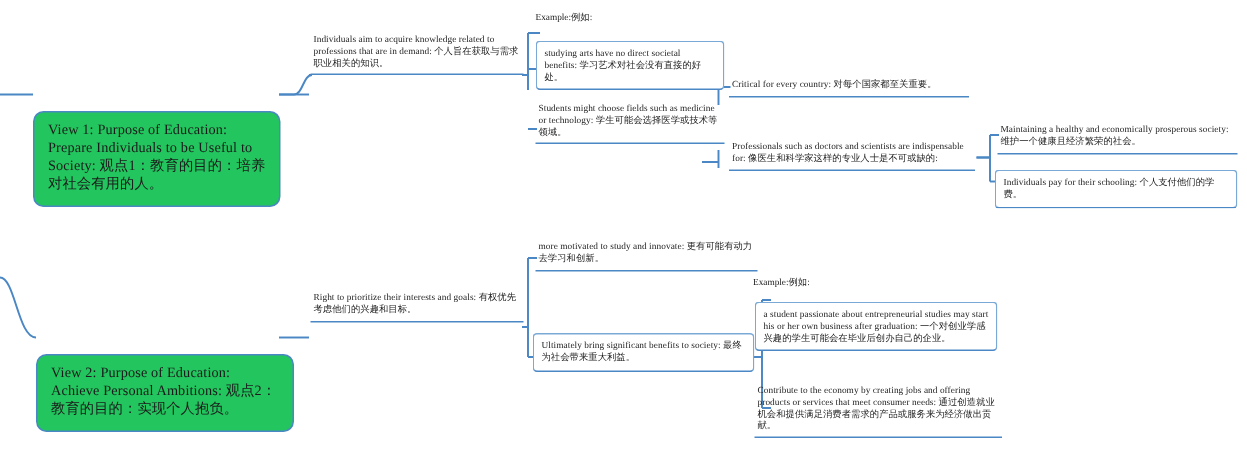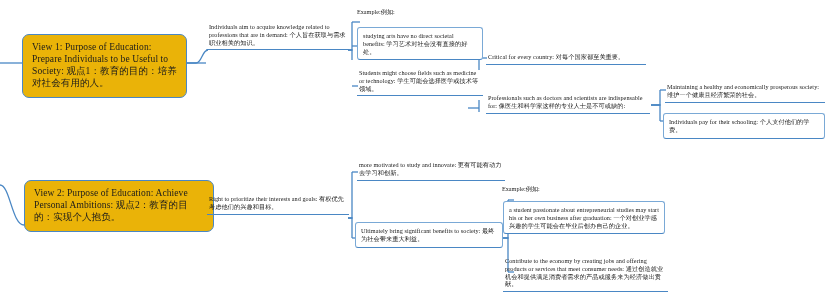--- a/index.html
+++ b/index.html
@@ -16,24 +16,25 @@
   .node{
     position:absolute;
     box-sizing:border-box;
     color:#1b1b1b;
     line-height:1.25;
   }
   
   .root{
     border:1.6px solid #4a87c4;
     border-radius:7px;
-    background:#eab308;
+    background:#22c55e;
     padding:7px 9px;
     font-size:9.5px;
     letter-spacing:.1px;
+    margin-top:40px;
   }
   
   .leaf{
     border-bottom:1.4px solid #4a87c4;
     padding:1px 2px 3px 2px;
     font-size:6.2px;
     letter-spacing:.05px;
   }
   .leaf.boxed{
     border:1.2px solid #7aa9d6;
@@ -123,21 +124,21 @@
   </div>
 
   <div class="node leaf" style="left:665px;top:82px;width:160px;">
     <span>Maintaining a healthy and economically prosperous society: 维护一个健康且经济繁荣的社会。</span>
   </div>
 
   <div class="node leaf boxed" style="left:663px;top:113px;width:162px;">
     <span>Individuals pay for their schooling: 个人支付他们的学费。</span>
   </div>
 
-  <div class="node root" style="left:24px;top:180px;width:190px;">
+  <div class="node root" style="left:24px;top:196px;width:172px;">
     <span>View 2: Purpose of Education: Achieve Personal Ambitions: 观点2：教育的目的：实现个人抱负。</span>
   </div>
 
   <div class="node leaf" style="left:207px;top:194px;width:142px;">
     <span>Right to prioritize their interests and goals: 有权优先考虑他们的兴趣和目标。</span>
   </div>
 
   <div class="node leaf" style="left:357px;top:160px;width:148px;">
     <span>more motivated to study and innovate: 更有可能有动力去学习和创新。</span>
   </div>

